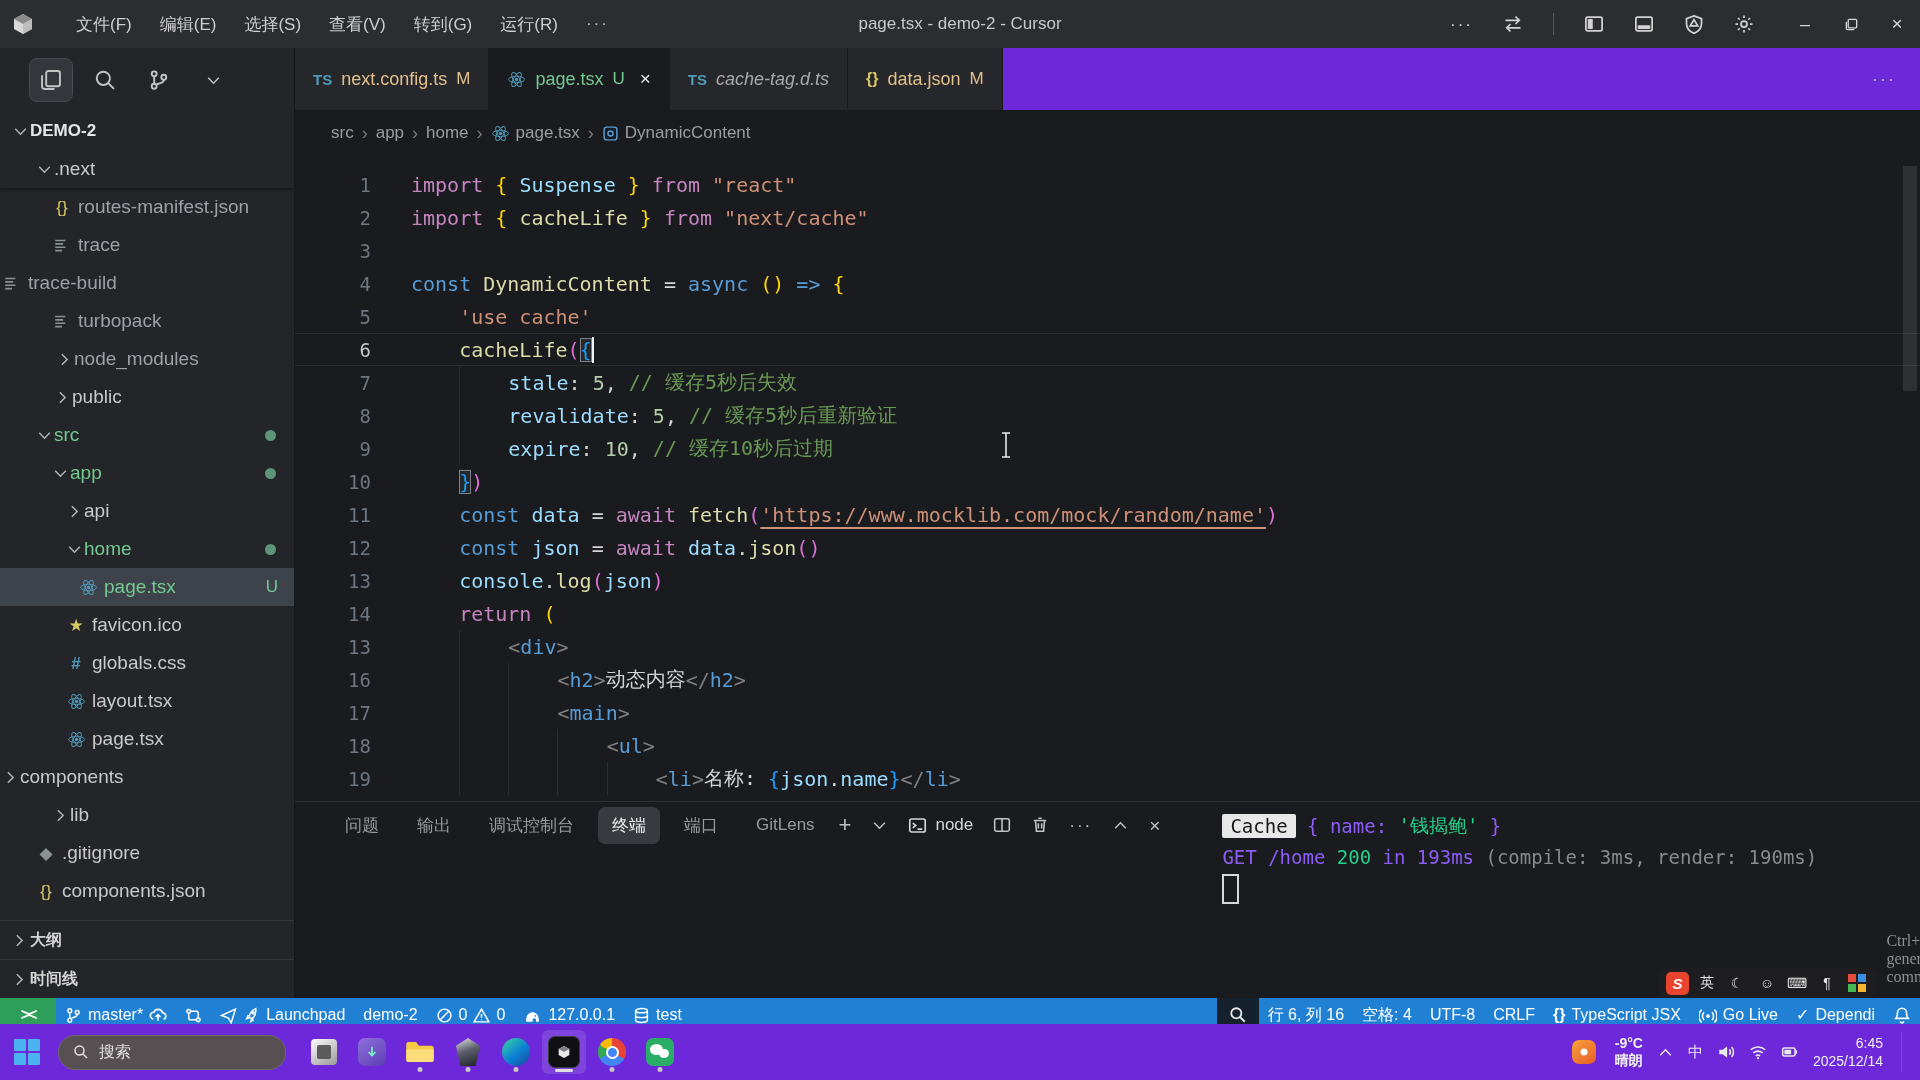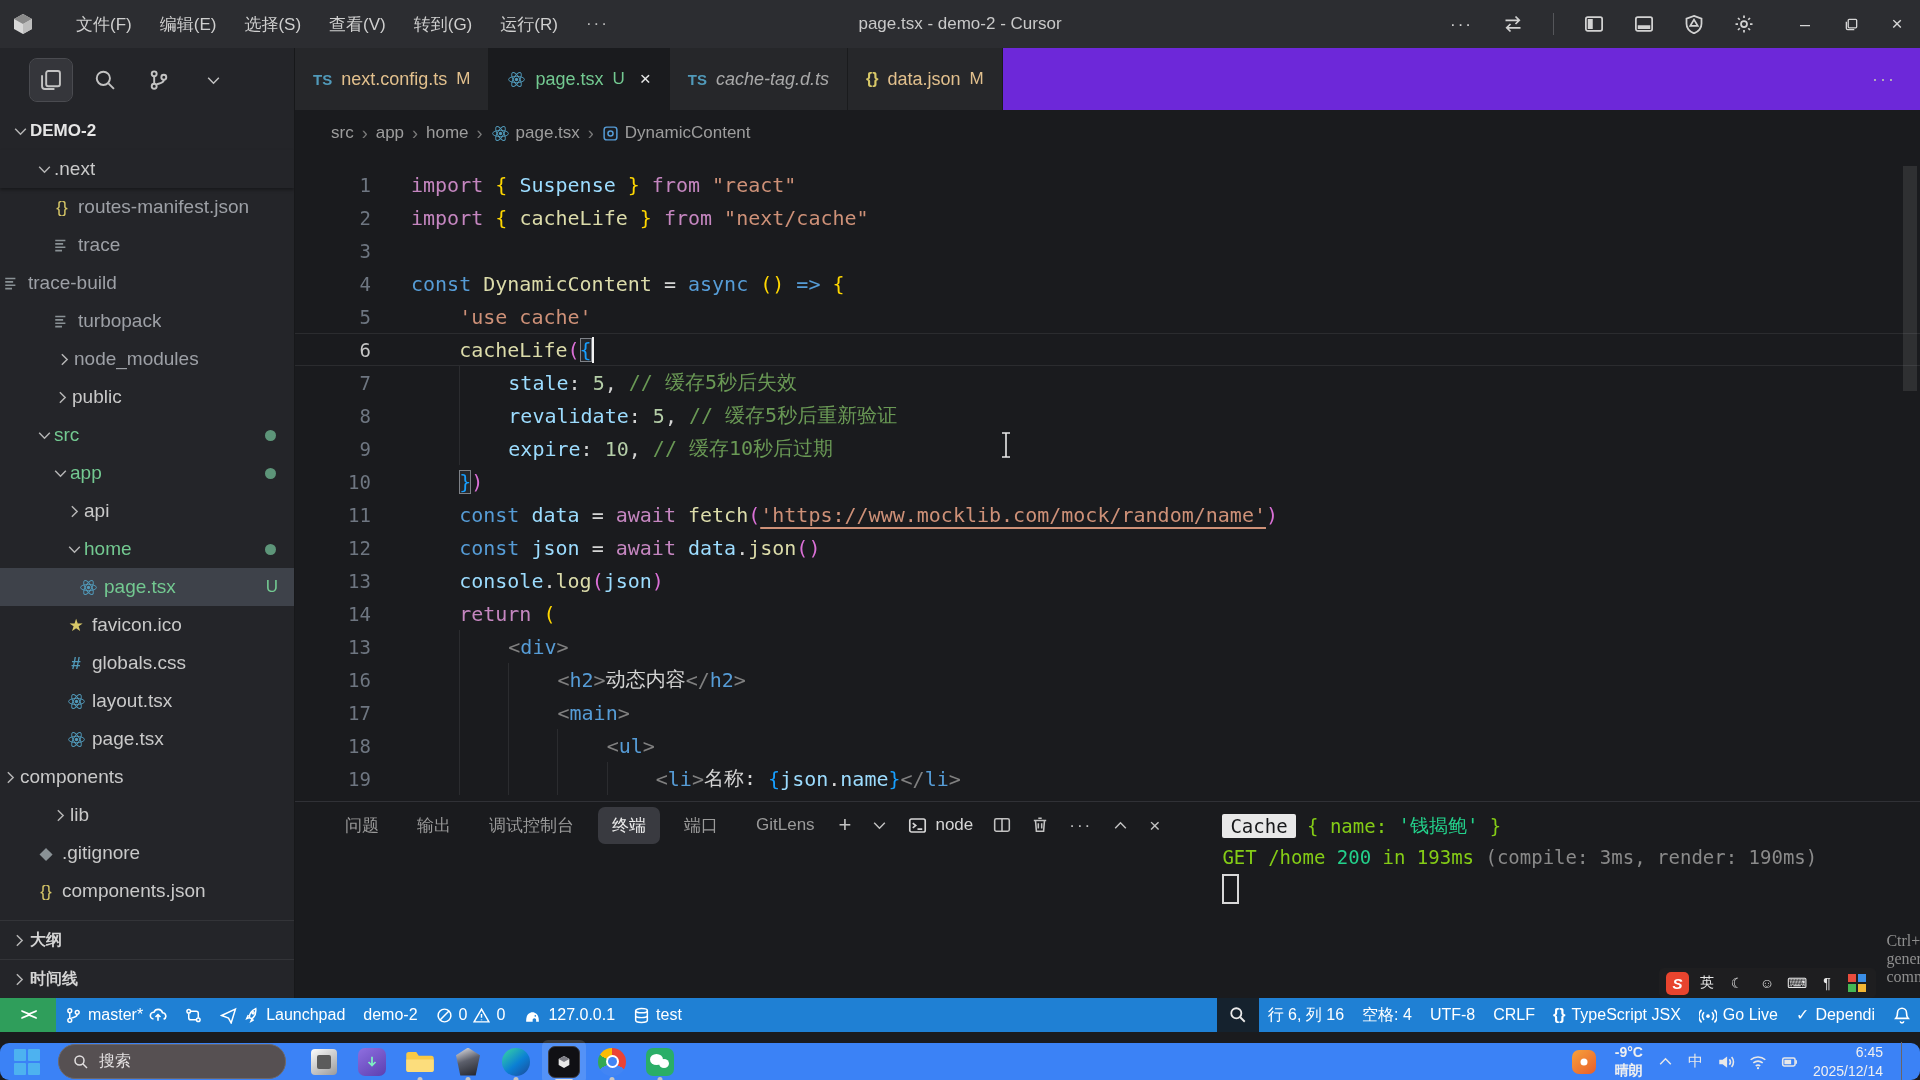--- a/index.html
+++ b/index.html
@@ -86,36 +86,36 @@
   
   .panel{height:196px;border-top:1px solid #303136;display:flex;flex-direction:row;background:#1a1b1e;}
   .panel-tabs{height:46px;display:flex;align-items:center;padding-left:36px;gap:10px;font-size:17px;color:#9a9a9a;}
   .ptab{padding:7px 14px;border-radius:7px;}
   .ptab.active{background:#393a40;color:#ececec;}
   .panel-actions{margin-left:auto;display:flex;align-items:center;gap:20px;padding-right:26px;color:#c2c2c2;}
   .pa-shell{display:flex;align-items:center;gap:8px;font-size:17px;color:#d6d6d6;}
   .term{flex:1;position:relative;font-family:"DejaVu Sans Mono",monospace;font-size:19px;padding:8px 0 0 36px;color:#d8d8d8;}
   .tline{height:31px;display:flex;align-items:center;white-space:pre;}
   .tm-badge{background:#e8e8e8;color:#17181a;padding:1px 8px;border-radius:2px;}
-  .tm-g{color:#23d18b;} .tm-dim{color:#8a8a8a;} .tm-w{color:#84cc16;}
+  .tm-g{color:#23d18b;} .tm-dim{color:#8a8a8a;} .tm-w{color:#8b5cf6;}
   .term-cursor{width:13px;height:26px;border:2px solid #d8d8d8;margin-top:3px;}
   .term-hint{position:absolute;left:700px;bottom:12px;color:#8f8f8f;font-size:16px;font-family:Liberation Serif, serif;}
 
   
   .statusbar{position:absolute;left:0;right:0;bottom:48px;height:34px;background:#1f80d4;color:#fff;
     display:flex;align-items:center;font-size:16px;z-index:25;}
   .sb-remote{width:56px;height:100%;background:#2f9e5b;display:flex;align-items:center;justify-content:center;
     font-weight:bold;letter-spacing:-2px;}
   .sb-item{display:flex;align-items:center;gap:6px;padding:0 9px;height:100%;}
   .sb-right{margin-left:auto;display:flex;align-items:center;height:100%;}
   .sb-zoom{width:42px;height:100%;background:#15222e;display:flex;align-items:center;justify-content:center;}
 
   
-  .taskbar{position:absolute;left:0;right:0;bottom:0;height:37px;background:#3b82f6;display:flex;align-items:center;
-    padding:0 4px;color:#e8e8e8;z-index:25;border-radius:9px;}
+  .taskbar{position:absolute;left:0;right:0;bottom:0;height:56px;background:#6d28d9;display:flex;align-items:center;
+    padding:0 4px;color:#e8e8e8;z-index:25;}
   .tb-start{width:46px;height:44px;display:flex;align-items:center;justify-content:center;border-radius:6px;}
   .winlogo{display:grid;grid-template-columns:12px 12px;grid-gap:2px;}
   .winlogo span{width:12px;height:12px;background:#4db2f0;border-radius:1px;}
   .tb-search{width:212px;height:33px;background:#565052;border:1px solid #6e6869;border-radius:17px;
     display:flex;align-items:center;gap:10px;padding-left:14px;margin-left:8px;font-size:16px;color:#e3e0e1;}
   .tb-apps{display:flex;align-items:center;gap:4px;margin-left:16px;}
   .tbi{width:44px;height:44px;display:flex;align-items:center;justify-content:center;border-radius:6px;position:relative;}
   .tbi.active{background:rgba(255,255,255,0.13);}
   .tbi.dot::after{content:"";position:absolute;bottom:2px;left:50%;transform:translateX(-50%);
     width:5px;height:5px;border-radius:50%;background:#c5c5c5;}

